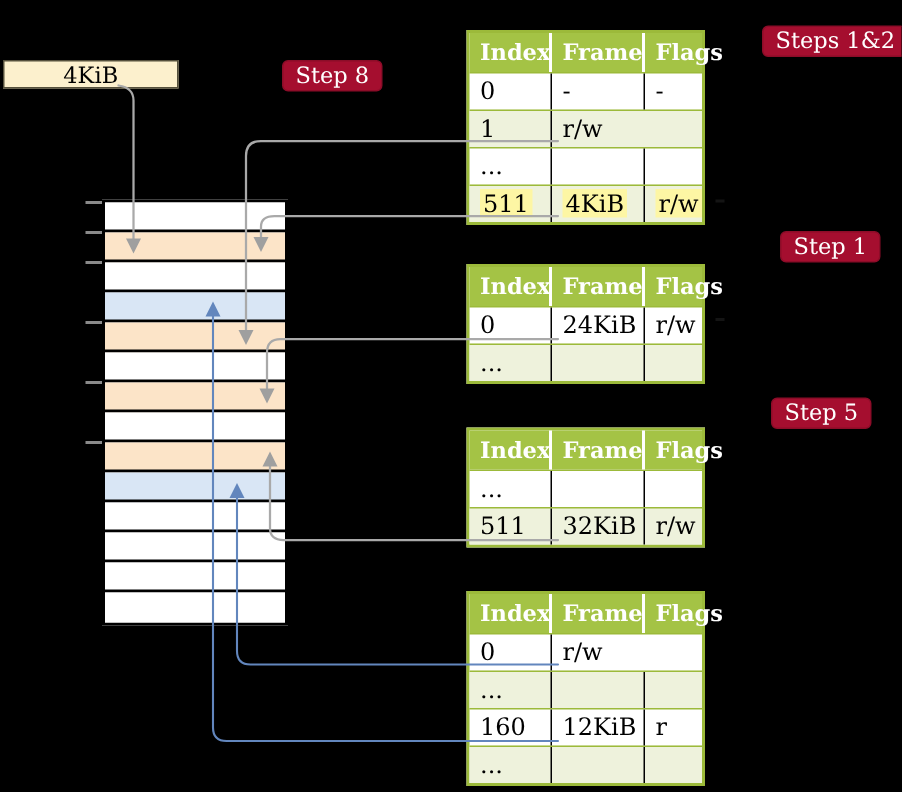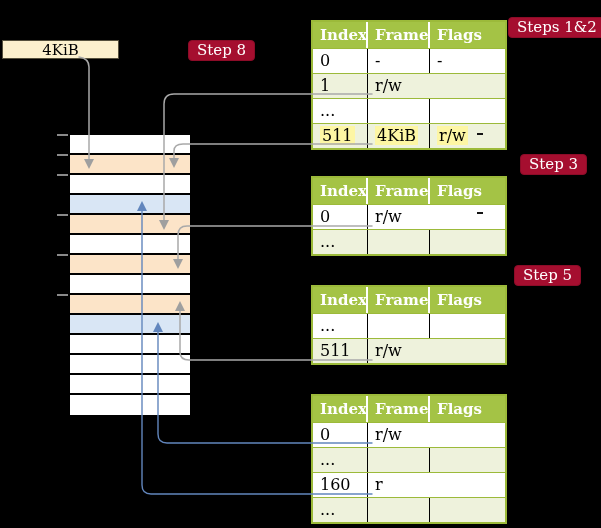--- a/index.html
+++ b/index.html
@@ -35,21 +35,21 @@
   }
   .mrow{height:20px;box-sizing:border-box;border-bottom:2px solid #000;flex:none}
   .mrow:last-child{border-bottom:none}
   .mrow.white{background:#ffffff}
   .mrow.peach{background:var(--peach)}
   .mrow.blue{background:var(--bluerow)}
   .tick{position:absolute;width:11px;height:2px;background:#8a8a8a;left:57px}
 
   
   .pt{
-    position:absolute;left:311px;width:196px;
+    position:absolute;left:311px;width:159px;
     border:2px solid var(--bordergreen);box-sizing:border-box;background:#fff;
   }
   #table-steps12{top:20px}
   #table-step3{top:176px}
   #table-step4{top:285px}
   #table-final{top:394px}
   .thead{display:flex;background:var(--headergreen);height:26px}
   .thead .cell{
     color:#fff;font-weight:bold;font-size:15px;line-height:26px;
     box-sizing:border-box;padding-left:7px;border-right:2px solid #fff;
@@ -71,21 +71,21 @@
 </style>
 </head>
 <body style="background: rgb(0, 0, 0);">
 
 <div id="frame-box">
   <span>4KiB</span>
 </div>
 
 <div class="step-label" id="lbl-step0">Step 8</div>
 <div class="step-label" id="lbl-steps12">Steps 1&amp;2</div>
-<div class="step-label" id="lbl-step3">Step 3</div>
+<div class="step-label" id="lbl-step3">Step 1</div>
 <div class="step-label" id="lbl-step4">Step 5</div>
 
 <div id="memory">
     <div class="mrow white"></div>
     <div class="mrow peach"></div>
     <div class="mrow white"></div>
     <div class="mrow blue"></div>
     <div class="mrow peach"></div>
     <div class="mrow white"></div>
     <div class="mrow peach"></div>
@@ -125,20 +125,21 @@
     </div>
   </div>
 <div class="pt" id="table-step3">
     <div class="thead">
       <div class="cell c0">Index</div>
       <div class="cell c1">Frame</div>
       <div class="cell c2">Flags</div>
     </div>
     <div class="trow">
       <div class="cell c0"><span>0</span></div>
+      <div class="cell c1"><span>24KiB</span></div>
       <div class="cell c2"><span>r/w</span></div>
     </div>
     <div class="trow shaded">
       <div class="cell c0"><span>...</span></div>
       <div class="cell c1"></div>
       <div class="cell c2"></div>
     </div>
   </div>
 <div class="pt" id="table-step4">
     <div class="thead">
@@ -146,40 +147,42 @@
       <div class="cell c1">Frame</div>
       <div class="cell c2">Flags</div>
     </div>
     <div class="trow">
       <div class="cell c0"><span>...</span></div>
       <div class="cell c1"></div>
       <div class="cell c2"></div>
     </div>
     <div class="trow shaded">
       <div class="cell c0"><span>511</span></div>
+      <div class="cell c1"><span>32KiB</span></div>
       <div class="cell c2"><span>r/w</span></div>
     </div>
   </div>
 <div class="pt" id="table-final">
     <div class="thead">
       <div class="cell c0">Index</div>
       <div class="cell c1">Frame</div>
       <div class="cell c2">Flags</div>
     </div>
     <div class="trow">
       <div class="cell c0"><span>0</span></div>
       <div class="cell c2"><span>r/w</span></div>
     </div>
     <div class="trow shaded">
       <div class="cell c0"><span>...</span></div>
       <div class="cell c1"></div>
       <div class="cell c2"></div>
     </div>
     <div class="trow">
       <div class="cell c0"><span>160</span></div>
+      <div class="cell c1"><span>12KiB</span></div>
       <div class="cell c2"><span>r</span></div>
     </div>
     <div class="trow shaded">
       <div class="cell c0"><span>...</span></div>
       <div class="cell c1"></div>
       <div class="cell c2"></div>
     </div>
   </div>
 
 <svg id="overlay" width="601" height="528">

